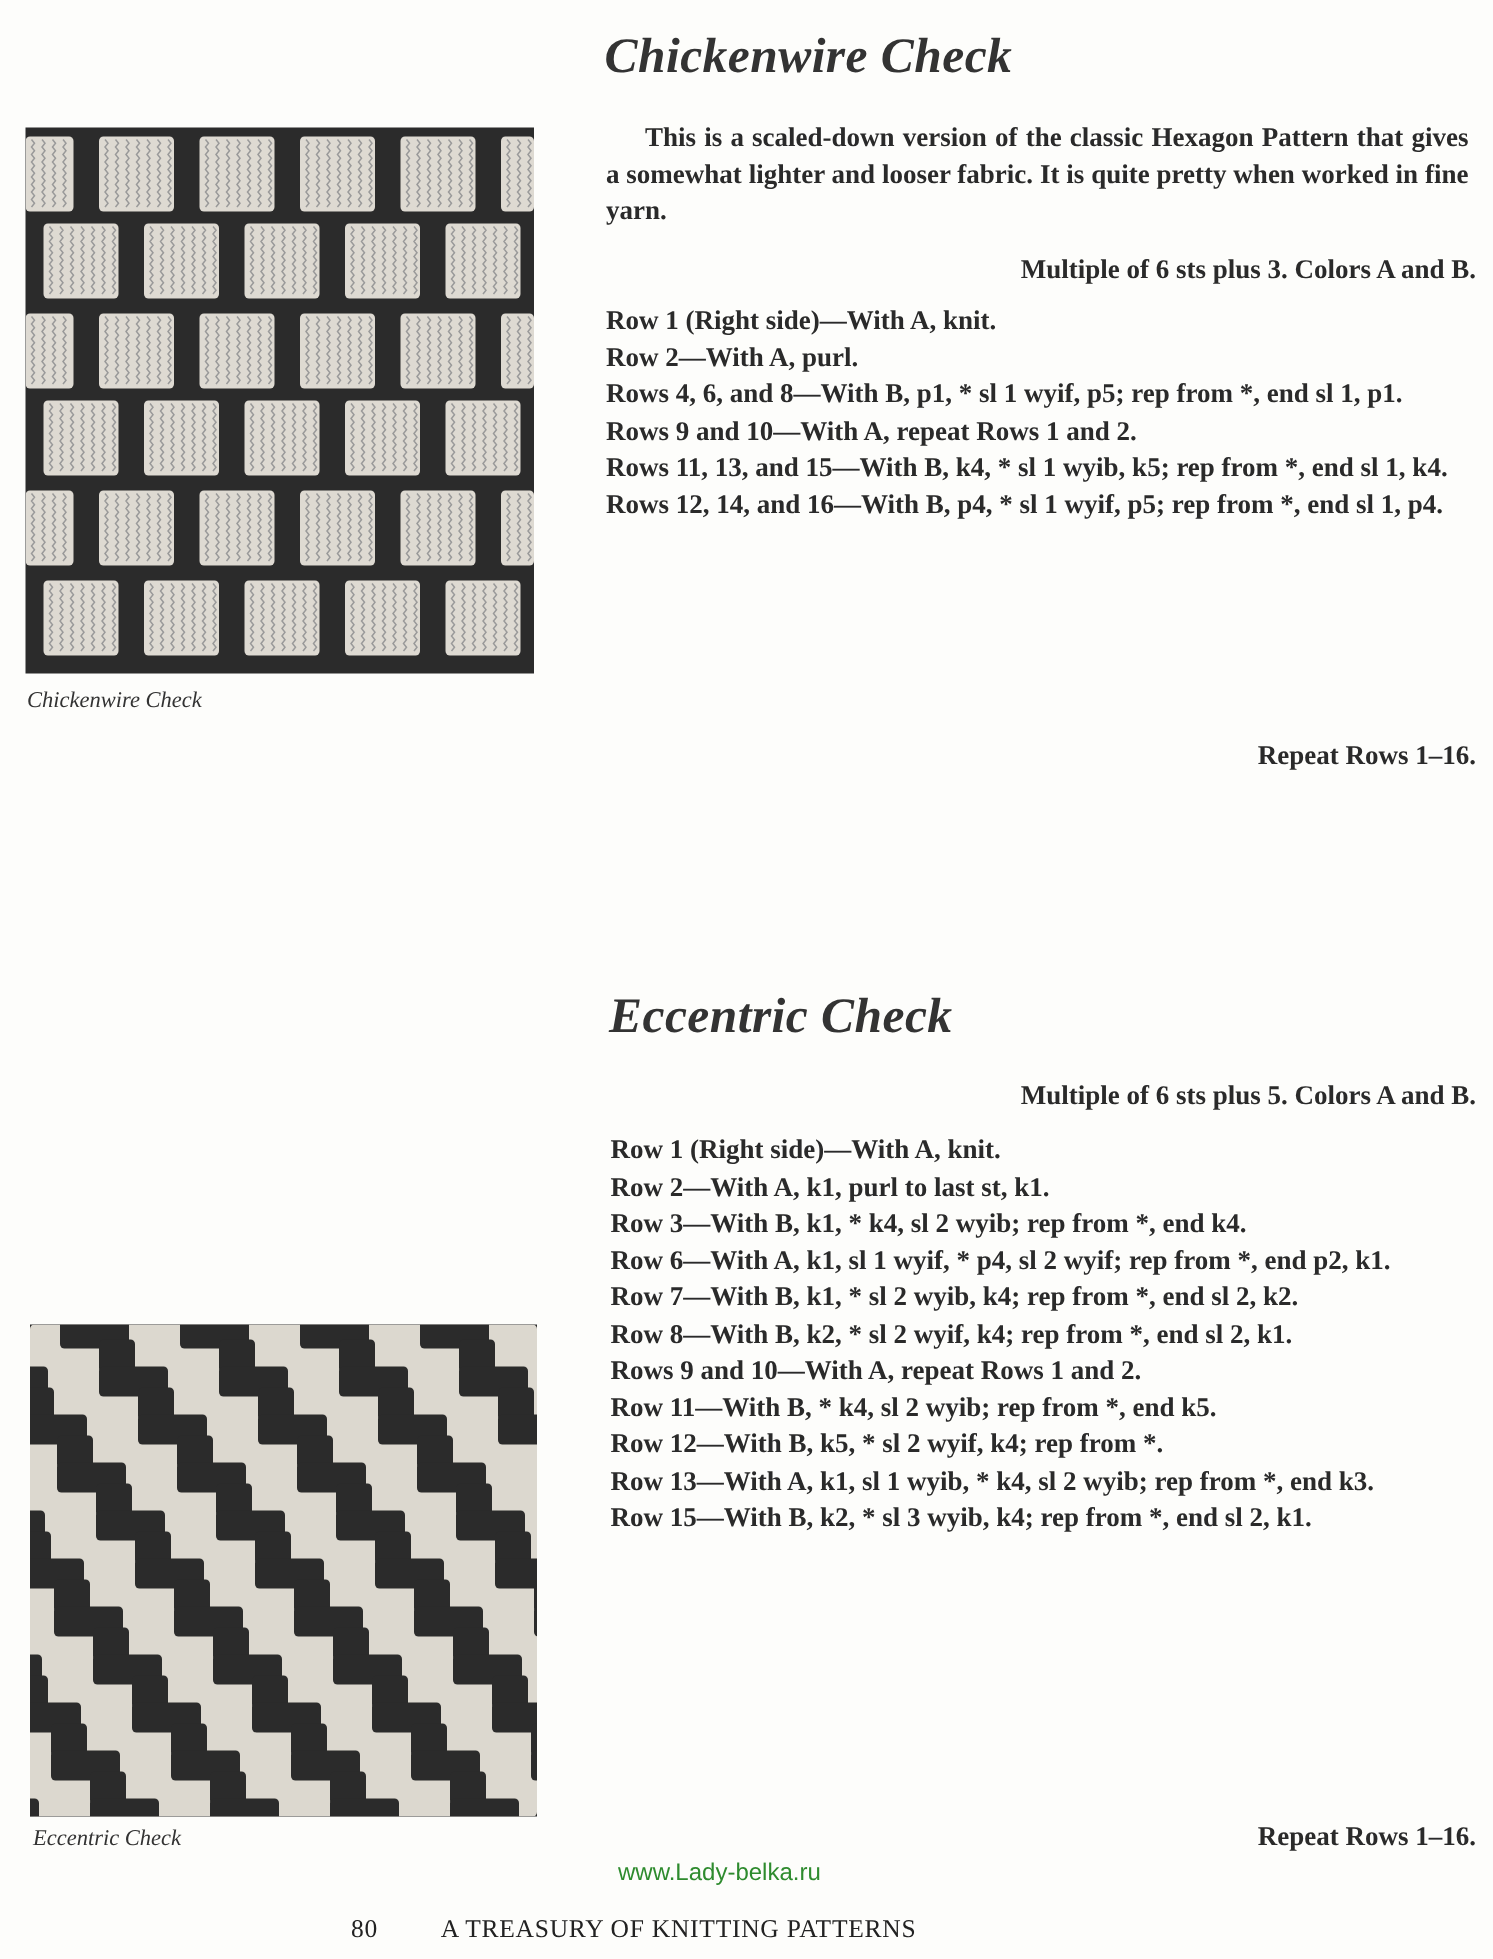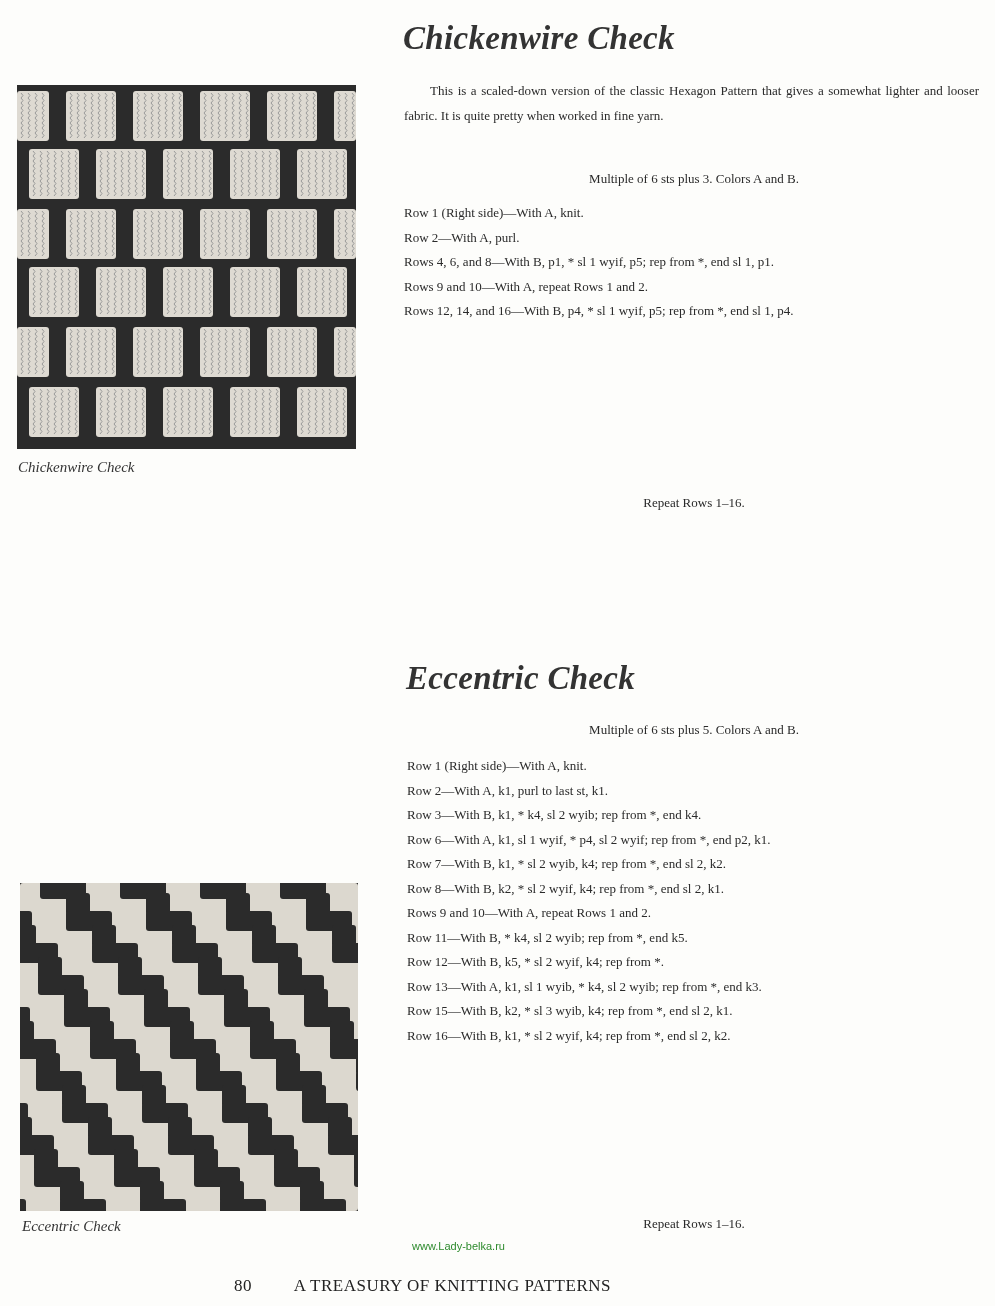--- a/index.html
+++ b/index.html
@@ -11,30 +11,30 @@
   }
   .abs { position:absolute; }
   .title {
     font-family:"Liberation Serif", "DejaVu Serif", serif;
     font-style:italic; font-weight:bold; font-size:33px; color:#333;
     letter-spacing:0.3px;
   }
   .caption {
     font-style:italic; font-size:15px; color:#333;
   }
-  .body-text { font-size:13px; line-height:24.5px; }
+  .body-text { font-size:18px; line-height:24.5px;font-weight:bold; }
   .intro { text-indent:26px; text-align:justify; width:575px; }
-  .center-line { text-align:center; }
+  .center-line { text-align:right; }
   .rows { width:578px; }
   .row { padding-left:26px; text-indent:-26px; }
   .swatch { background:#2b2b2b; overflow:hidden; }
   .swatch svg { display:block; }
   .watermark {
     font-family:"Liberation Sans", "DejaVu Sans", sans-serif;
-    font-size:11px; color:#2e8b2e;
+    font-size:16px; color:#2e8b2e;
   }
   .footer { font-size:17px; letter-spacing:0.5px; color:#222; }
   .footer .num { margin-right:38px; }
 </style>
 </head>
 <body>
 
 <div class="abs swatch" style="left:17px; top:85px; width:339px; height:364px;">
   <svg id="sw1" width="339" height="364">
       <rect x="0" y="6" width="32" height="50" rx="3" fill="#dedad2"></rect>
@@ -288,20 +288,21 @@
 
 <div class="abs body-text intro" style="left:404px; top:79px;">This is a scaled-down version of the classic Hexagon Pattern that gives a somewhat lighter and looser fabric. It is quite pretty when worked in fine yarn.</div>
 
 <div class="abs body-text center-line" style="left:404px; top:167px; width:580px;">Multiple of 6 sts plus 3. Colors A and B.</div>
 
 <div class="abs body-text rows" id="rows1" style="left:404px; top:201px;">
     <div class="row">Row 1 (Right side)—With A, knit.</div>
     <div class="row">Row 2—With A, purl.</div>
     <div class="row">Rows 4, 6, and 8—With B, p1, * sl 1 wyif, p5; rep from *, end sl 1, p1.</div>
     <div class="row">Rows 9 and 10—With A, repeat Rows 1 and 2.</div>
+    <div class="row">Rows 11, 13, and 15—With B, k4, * sl 1 wyib, k5; rep from *, end sl 1, k4.</div>
     <div class="row">Rows 12, 14, and 16—With B, p4, * sl 1 wyif, p5; rep from *, end sl 1, p4.</div>
   </div>
 
 <div class="abs body-text center-line" style="left:404px; top:491px; width:580px;">Repeat Rows 1–16.</div>
 
 <div class="abs title" style="left:406px; top:660px;">Eccentric Check</div>
 
 <div class="abs body-text center-line" style="left:404px; top:718px; width:580px;">Multiple of 6 sts plus 5. Colors A and B.</div>
 
 <div class="abs body-text rows" id="rows2" style="left:407px; top:754px;">
@@ -309,21 +310,20 @@
     <div class="row">Row 2—With A, k1, purl to last st, k1.</div>
     <div class="row">Row 3—With B, k1, * k4, sl 2 wyib; rep from *, end k4.</div>
     <div class="row">Row 6—With A, k1, sl 1 wyif, * p4, sl 2 wyif; rep from *, end p2, k1.</div>
     <div class="row">Row 7—With B, k1, * sl 2 wyib, k4; rep from *, end sl 2, k2.</div>
     <div class="row">Row 8—With B, k2, * sl 2 wyif, k4; rep from *, end sl 2, k1.</div>
     <div class="row">Rows 9 and 10—With A, repeat Rows 1 and 2.</div>
     <div class="row">Row 11—With B, * k4, sl 2 wyib; rep from *, end k5.</div>
     <div class="row">Row 12—With B, k5, * sl 2 wyif, k4; rep from *.</div>
     <div class="row">Row 13—With A, k1, sl 1 wyib, * k4, sl 2 wyib; rep from *, end k3.</div>
     <div class="row">Row 15—With B, k2, * sl 3 wyib, k4; rep from *, end sl 2, k1.</div>
-    <div class="row">Row 16—With B, k1, * sl 2 wyif, k4; rep from *, end sl 2, k2.</div>
   </div>
 
 <div class="abs swatch" style="left:20px; top:883px; width:338px; height:328px;">
   <svg id="sw2" width="338" height="328">
       <rect x="0" y="0" width="338" height="328" rx="3" fill="#dcd8cf"></rect>
       <rect x="-60" y="-4" width="46" height="20" rx="3" fill="#2b2b2b"></rect>
       <rect x="-34" y="10" width="24" height="22" rx="3" fill="#2b2b2b"></rect>
       <rect x="20" y="-4" width="46" height="20" rx="3" fill="#2b2b2b"></rect>
       <rect x="46" y="10" width="24" height="22" rx="3" fill="#2b2b2b"></rect>
       <rect x="100" y="-4" width="46" height="20" rx="3" fill="#2b2b2b"></rect>

